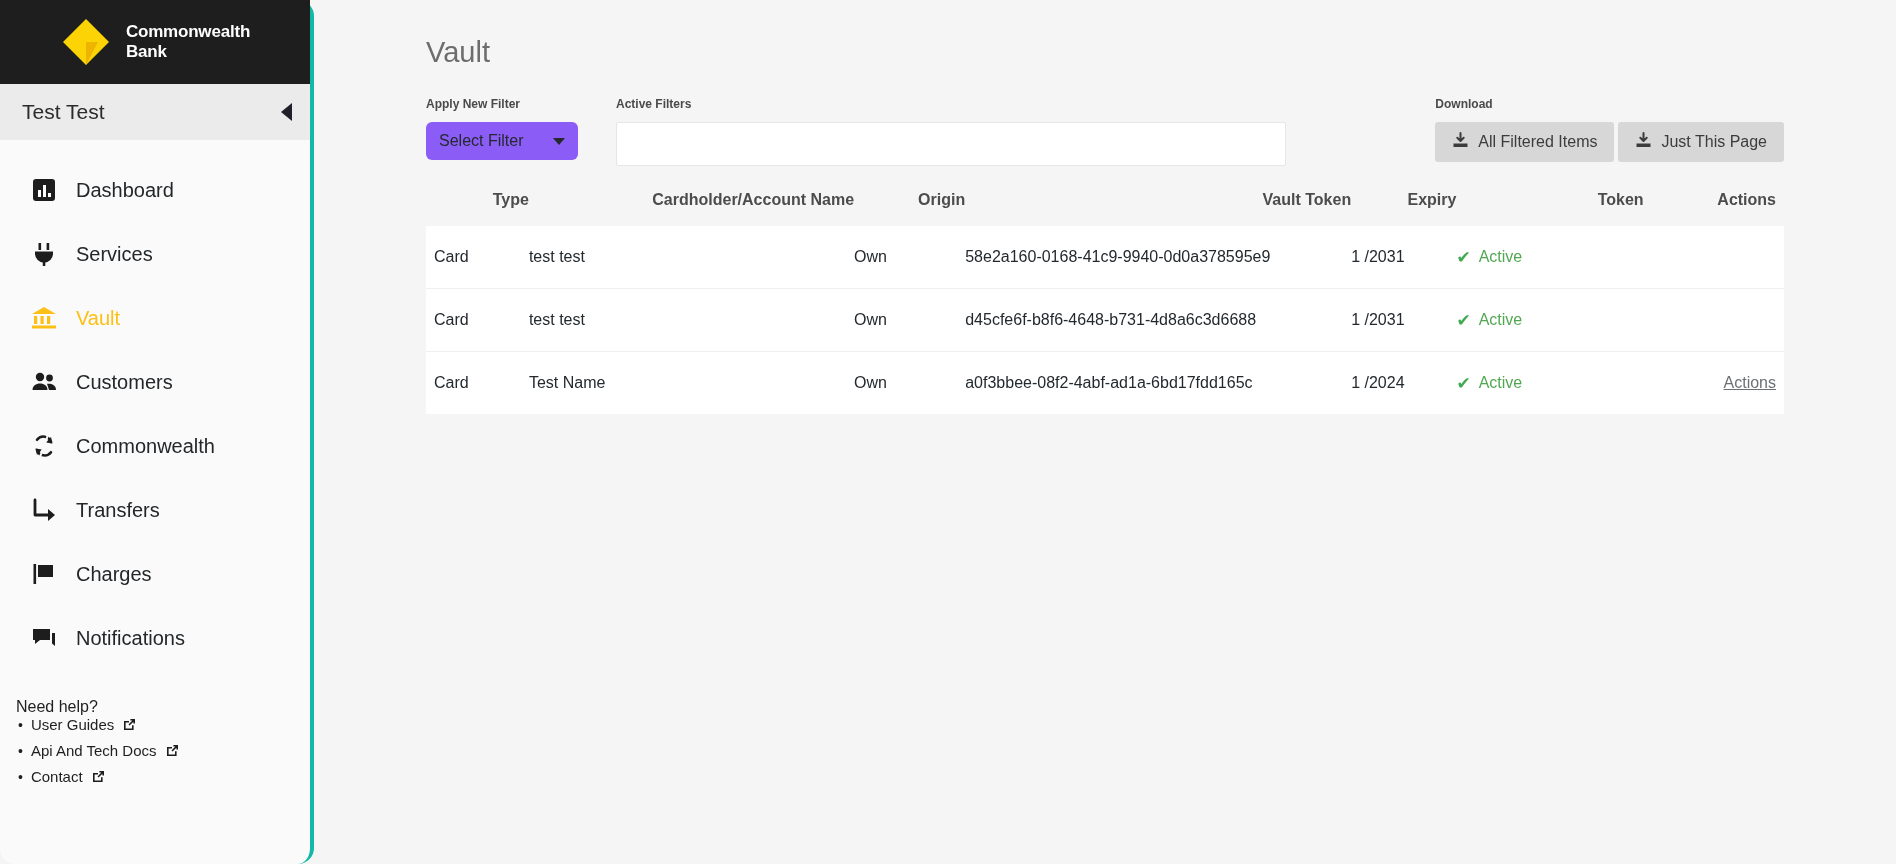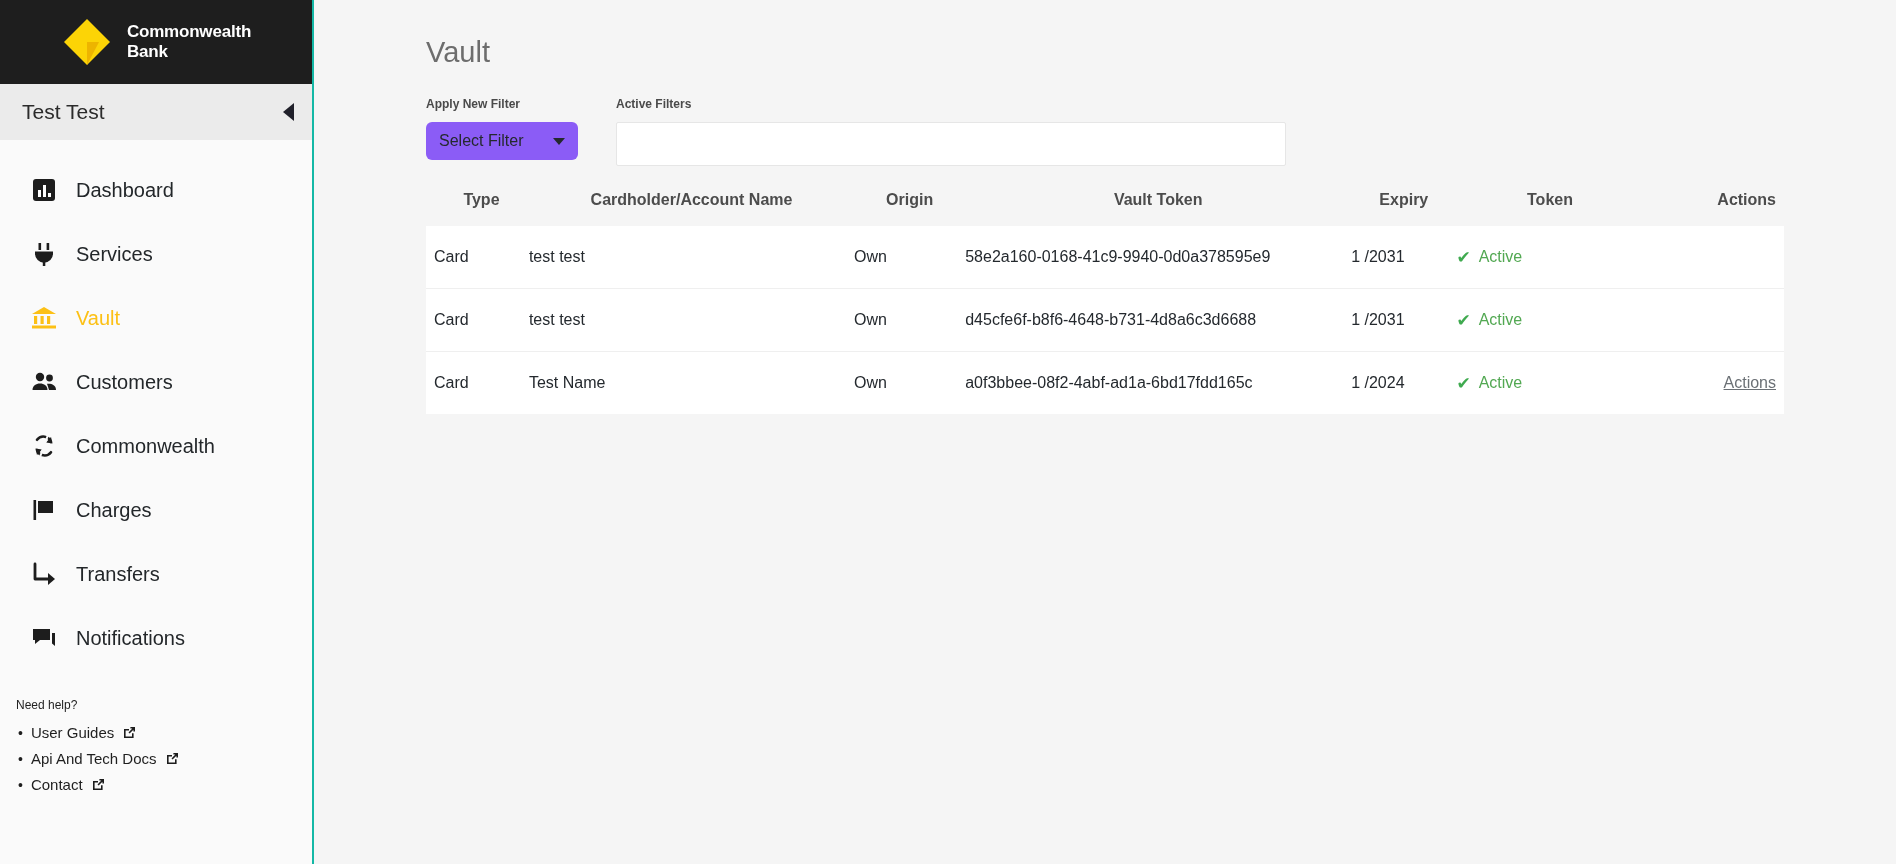--- a/index.html
+++ b/index.html
@@ -8,24 +8,25 @@
     font-family: "Liberation Sans", sans-serif;
     background: #f5f5f5;
     overflow: hidden;
   }
   .app { display: flex; width: 1896px; height: 864px; }
 
   
   .sidebar {
     width: 314px; height: 864px;
     background: #fafafa;
-    border-right: 2px solid #14b8a6;
+    border-right: 4px solid #14b8a6;
     display: flex; flex-direction: column;
     flex: 0 0 314px;
     position: relative;
+    border-radius: 16px;
   }
   .brand {
     height: 84px; background: #1e1e1e;
     display: flex; align-items: center; justify-content: center;
     gap: 14px;
   }
   .diamond { width: 52px; height: 52px; position: relative; }
   .brand-text {
     color: #ffffff; font-size: 17px; line-height: 20px;
     font-weight: 700; letter-spacing: -0.2px;
@@ -54,21 +55,21 @@
   .nav-icon {
     width: 28px; height: 28px;
     display: flex; align-items: center; justify-content: center;
     flex: 0 0 28px;
   }
   .nav-icon svg { display: block; }
 
   .help {
     margin-top: 28px; padding-left: 16px;
   }
-  .help-title { font-size: 12px; color: #1f1f1f; margin-bottom: 12px; }
+  .help-title { font-size: 16px; color: #1f1f1f; }
   .help-list { list-style: none; padding-left: 2px; }
   .help-list li {
     display: flex; align-items: center; gap: 8px;
     font-size: 15px; color: #1f1f1f; margin-bottom: 9px;
   }
   .bullet { font-size: 14px; line-height: 1; }
   .ext-icon { display: inline-flex; }
 
   
   .main {
@@ -119,21 +120,21 @@
     font-family: "Liberation Sans", sans-serif;
   }
 
   
   .table-wrap {
     margin: 22px 112px 0 112px;
     position: relative;
   }
   table { width: 100%; border-collapse: collapse; table-layout: fixed; }
   thead th {
-    text-align: center; font-size: 16px; color: #4c4c4c; font-weight: 600;
+    text-align: right; font-size: 16px; color: #4c4c4c; font-weight: 600;
     padding: 0 0 17px 0; background: #f5f5f5;
   }
   tbody tr { background: #ffffff; border-bottom: 1px solid #efefef; }
   tbody tr:last-child { border-bottom: none; }
   tbody td {
     font-size: 16px; color: #24292e; padding: 22px 0; height: 55px;
   }
   .c-type { width: 88px; padding-left: 8px; }
   .c-name { width: 278px; }
   .c-origin { width: 95px; }
@@ -236,35 +237,35 @@
             <polygon points="6,22 4.5,15.5 11,16.5" fill="#1d1d1d"></polygon>
             <rect x="12" y="2" width="2" height="22" fill="#fafafa" transform="rotate(20 13 13)"></rect>
           </svg>
         </span>
         <span class="label">Commonwealth</span>
       </div>
 
       <div class="nav-item">
         <span class="nav-icon">
           <svg width="26" height="26" viewBox="0 0 26 26">
+            <path d="M4 3v15h16" stroke="#1d1d1d" stroke-width="2.8" fill="none" stroke-linecap="round" stroke-linejoin="round"></path>
+            <polygon points="17,12 24,18 17,24" fill="#1d1d1d"></polygon>
+          </svg>
+        </span>
+        <span class="label">Transfers</span>
+      </div>
+
+      <div class="nav-item">
+        <span class="nav-icon">
+          <svg width="26" height="26" viewBox="0 0 26 26">
             <rect x="2.5" y="3" width="2.6" height="20" fill="#1d1d1d"></rect>
             <rect x="7" y="4" width="15" height="12" fill="#1d1d1d"></rect>
           </svg>
         </span>
         <span class="label">Charges</span>
-      </div>
-
-      <div class="nav-item">
-        <span class="nav-icon">
-          <svg width="26" height="26" viewBox="0 0 26 26">
-            <path d="M4 3v15h16" stroke="#1d1d1d" stroke-width="2.8" fill="none" stroke-linecap="round" stroke-linejoin="round"></path>
-            <polygon points="17,12 24,18 17,24" fill="#1d1d1d"></polygon>
-          </svg>
-        </span>
-        <span class="label">Transfers</span>
       </div>
 
       <div class="nav-item">
         <span class="nav-icon">
           <svg width="26" height="26" viewBox="0 0 26 26">
             <path d="M2 4h17v11H9l-5 4v-4H2z" fill="#1d1d1d"></path>
             <path d="M21 8h3v13l-3-2.5z" fill="#1d1d1d"></path>
           </svg>
         </span>
         <span class="label">Notifications</span>
@@ -322,20 +323,43 @@
           <span class="sel-text">Select Filter</span>
           <span class="caret"></span>
         </div>
       </div>
 
       <div class="col-active">
         <span class="field-label">Active Filters</span>
         <div class="active-filters-box"></div>
       </div>
 
+      <div class="col-download">
+        <span class="field-label">Download</span>
+        <div class="dl-buttons">
+          <button class="dl-btn">
+            <span>
+              <svg width="17" height="17" viewBox="0 0 17 17">
+                <path d="M8.5 1v7M5.3 5.8l3.2 3.2 3.2-3.2" stroke="#3c3c3c" stroke-width="2" fill="none" stroke-linecap="round" stroke-linejoin="round"></path>
+                <path d="M1.5 11.5h14V15h-14z" fill="#3c3c3c"></path>
+              </svg>
+            </span>
+            <span>All Filtered Items</span>
+          </button>
+          <button class="dl-btn">
+            <span>
+              <svg width="17" height="17" viewBox="0 0 17 17">
+                <path d="M8.5 1v7M5.3 5.8l3.2 3.2 3.2-3.2" stroke="#3c3c3c" stroke-width="2" fill="none" stroke-linecap="round" stroke-linejoin="round"></path>
+                <path d="M1.5 11.5h14V15h-14z" fill="#3c3c3c"></path>
+              </svg>
+            </span>
+            <span>Just This Page</span>
+          </button>
+        </div>
+      </div>
 
     </div>
 
     <div class="table-wrap">
       <table>
         <thead>
           <tr>
             <th class="c-type">Type</th>
             <th class="c-name">Cardholder/Account Name</th>
             <th class="c-origin">Origin</th>

